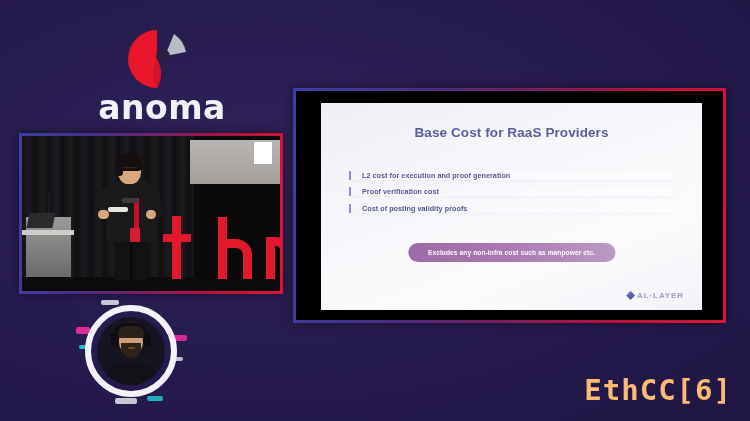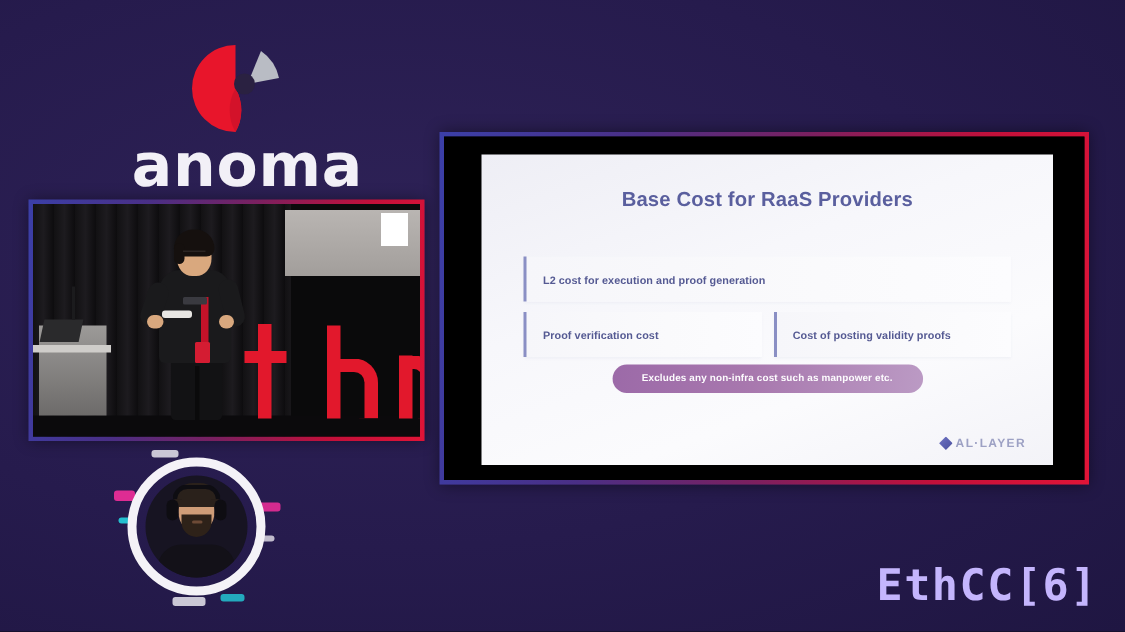--- a/index.html
+++ b/index.html
@@ -20,23 +20,23 @@
 
   
   #anoma-brand{
     position:absolute;left:82px;top:26px;width:160px;height:100px;
   }
   #anoma-mark{
     position:absolute;left:36px;top:0;width:78px;height:66px;
   }
   #anoma-word{
     position:absolute;left:0;top:62px;width:160px;
-    text-align:right;
+    text-align:center;
     color:#f2f0f7;
-    font-size:40px;
+    font-size:33px;
     font-weight:700;
     letter-spacing:0.5px;
     font-family:"DejaVu Sans", sans-serif;
   }
 
   
   .gframe{
     position:absolute;
     padding:3px;
     background:linear-gradient(100deg,#3b3fa8 0%,#4a2f86 28%,#7a2060 52%,#c2103a 78%,#e01437 100%);
@@ -138,21 +138,21 @@
     position:absolute;top:22px;left:0;width:100%;
     text-align:center;
     color:#5a5f9e;
     font-size:13.5px;
     font-weight:700;
     letter-spacing:0.1px;
   }
   .card-grid{
     position:absolute;left:28px;top:68px;right:28px;
   }
-  .card-row{display:flex;gap:8px;margin-bottom:7px;}
+  .card-row{display:flex;gap:8px;margin-bottom:7px;flex-direction:column;}
   .cost-card{
     flex:1;
     height:30px;
     display:flex;align-items:center;
     background:linear-gradient(90deg,#f6f6fa 0%,#fafafc 60%,#fcfcfe 100%);
     border-left:2px solid #8a8fc4;
     padding-left:11px;
     box-shadow:0 1px 2px rgba(90,95,158,.06);
   }
   .cost-card-label{
@@ -212,21 +212,21 @@
   .av-beard{position:absolute;left:24px;top:26px;width:20px;height:15px;border-radius:0 0 10px 10px;background:#2e2219;}
   .av-mouth{position:absolute;left:31px;top:30px;width:7px;height:2px;background:#6d4a36;border-radius:1px;}
   .av-can-l{position:absolute;left:14px;top:16px;width:8px;height:14px;border-radius:4px;background:#0e0d12;}
   .av-can-r{position:absolute;right:14px;top:16px;width:8px;height:14px;border-radius:4px;background:#0e0d12;}
   .av-band{position:absolute;left:18px;top:6px;width:32px;height:10px;border:3px solid #0e0d12;border-bottom:none;border-radius:16px 16px 0 0;box-sizing:border-box;}
   .av-shoulders{position:absolute;left:8px;top:46px;width:52px;height:26px;border-radius:16px 16px 0 0;background:#131118;}
 
   
   #ethcc-watermark{
     position:absolute;right:18px;bottom:14px;
-    color:#c4b5fd;
+    color:#fdba74;
     font-family:"DejaVu Sans Mono", monospace;
     font-size:29px;
     font-weight:700;
     letter-spacing:1px;
   }
 </style>
 </head>
 <body>
 
 <div id="stage">

